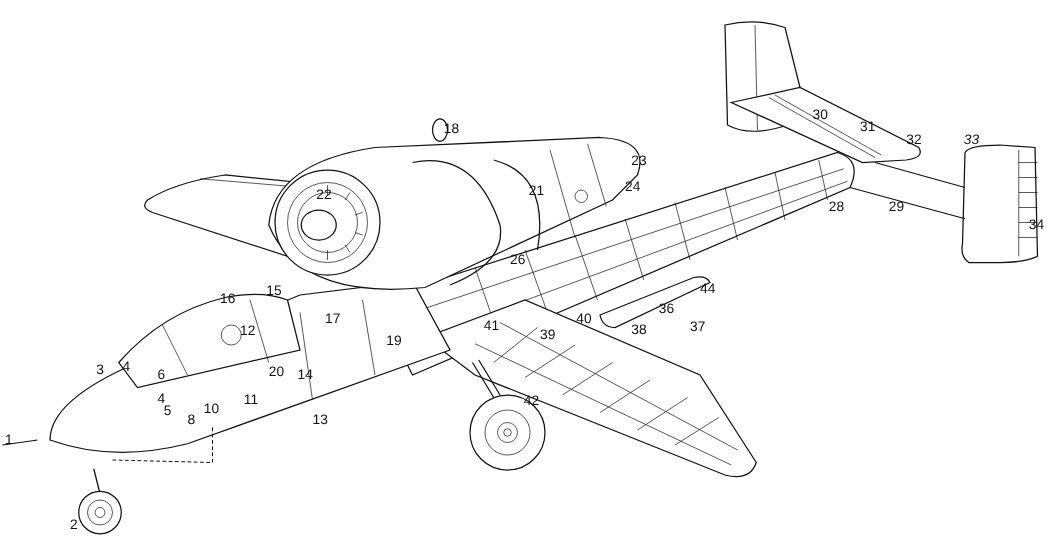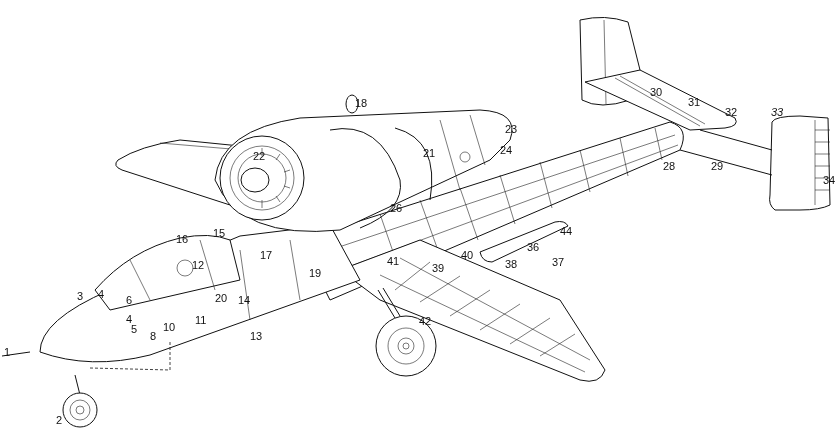--- a/index.html
+++ b/index.html
@@ -133,21 +133,21 @@
       <span class="callout" style="left: 213px; top: 228px;">15</span>
       <span class="callout" style="left: 176px; top: 234px;">16</span>
       <span class="callout" style="left: 260px; top: 250px;">17</span>
       <span class="callout" style="left: 355px; top: 98px;">18</span>
       <span class="callout" style="left: 309px; top: 268px;">19</span>
       <span class="callout" style="left: 215px; top: 293px;">20</span>
       <span class="callout" style="left: 423px; top: 148px;">21</span>
       <span class="callout" style="left: 253px; top: 151px; text-align: right;">22</span>
       <span class="callout" style="left: 505px; top: 124px;">23</span>
       <span class="callout" style="left: 500px; top: 145px;">24</span>
-      <span class="callout" style="left: 380px; top: 203px; padding-left: 10px;">26</span>
+      <span class="callout" style="left: 398px; top: 203px; padding-left: 10px;">26</span>
       <span class="callout" style="left: 663px; top: 161px;">28</span>
       <span class="callout" style="left: 711px; top: 161px;">29</span>
       <span class="callout" style="left: 650px; top: 87px;">30</span>
       <span class="callout" style="left: 688px; top: 97px;">31</span>
       <span class="callout" style="left: 725px; top: 107px;">32</span>
       <span class="callout" style="left: 771px; top: 107px; font-style: italic;">33</span>
       <span class="callout" style="left: 823px; top: 175px;">34</span>
       <span class="callout" style="left: 827px; top: 160px; margin-left: 47px;">35</span>
       <span class="callout" style="left: 527px; top: 242px;">36</span>
       <span class="callout" style="left: 552px; top: 257px;">37</span>

